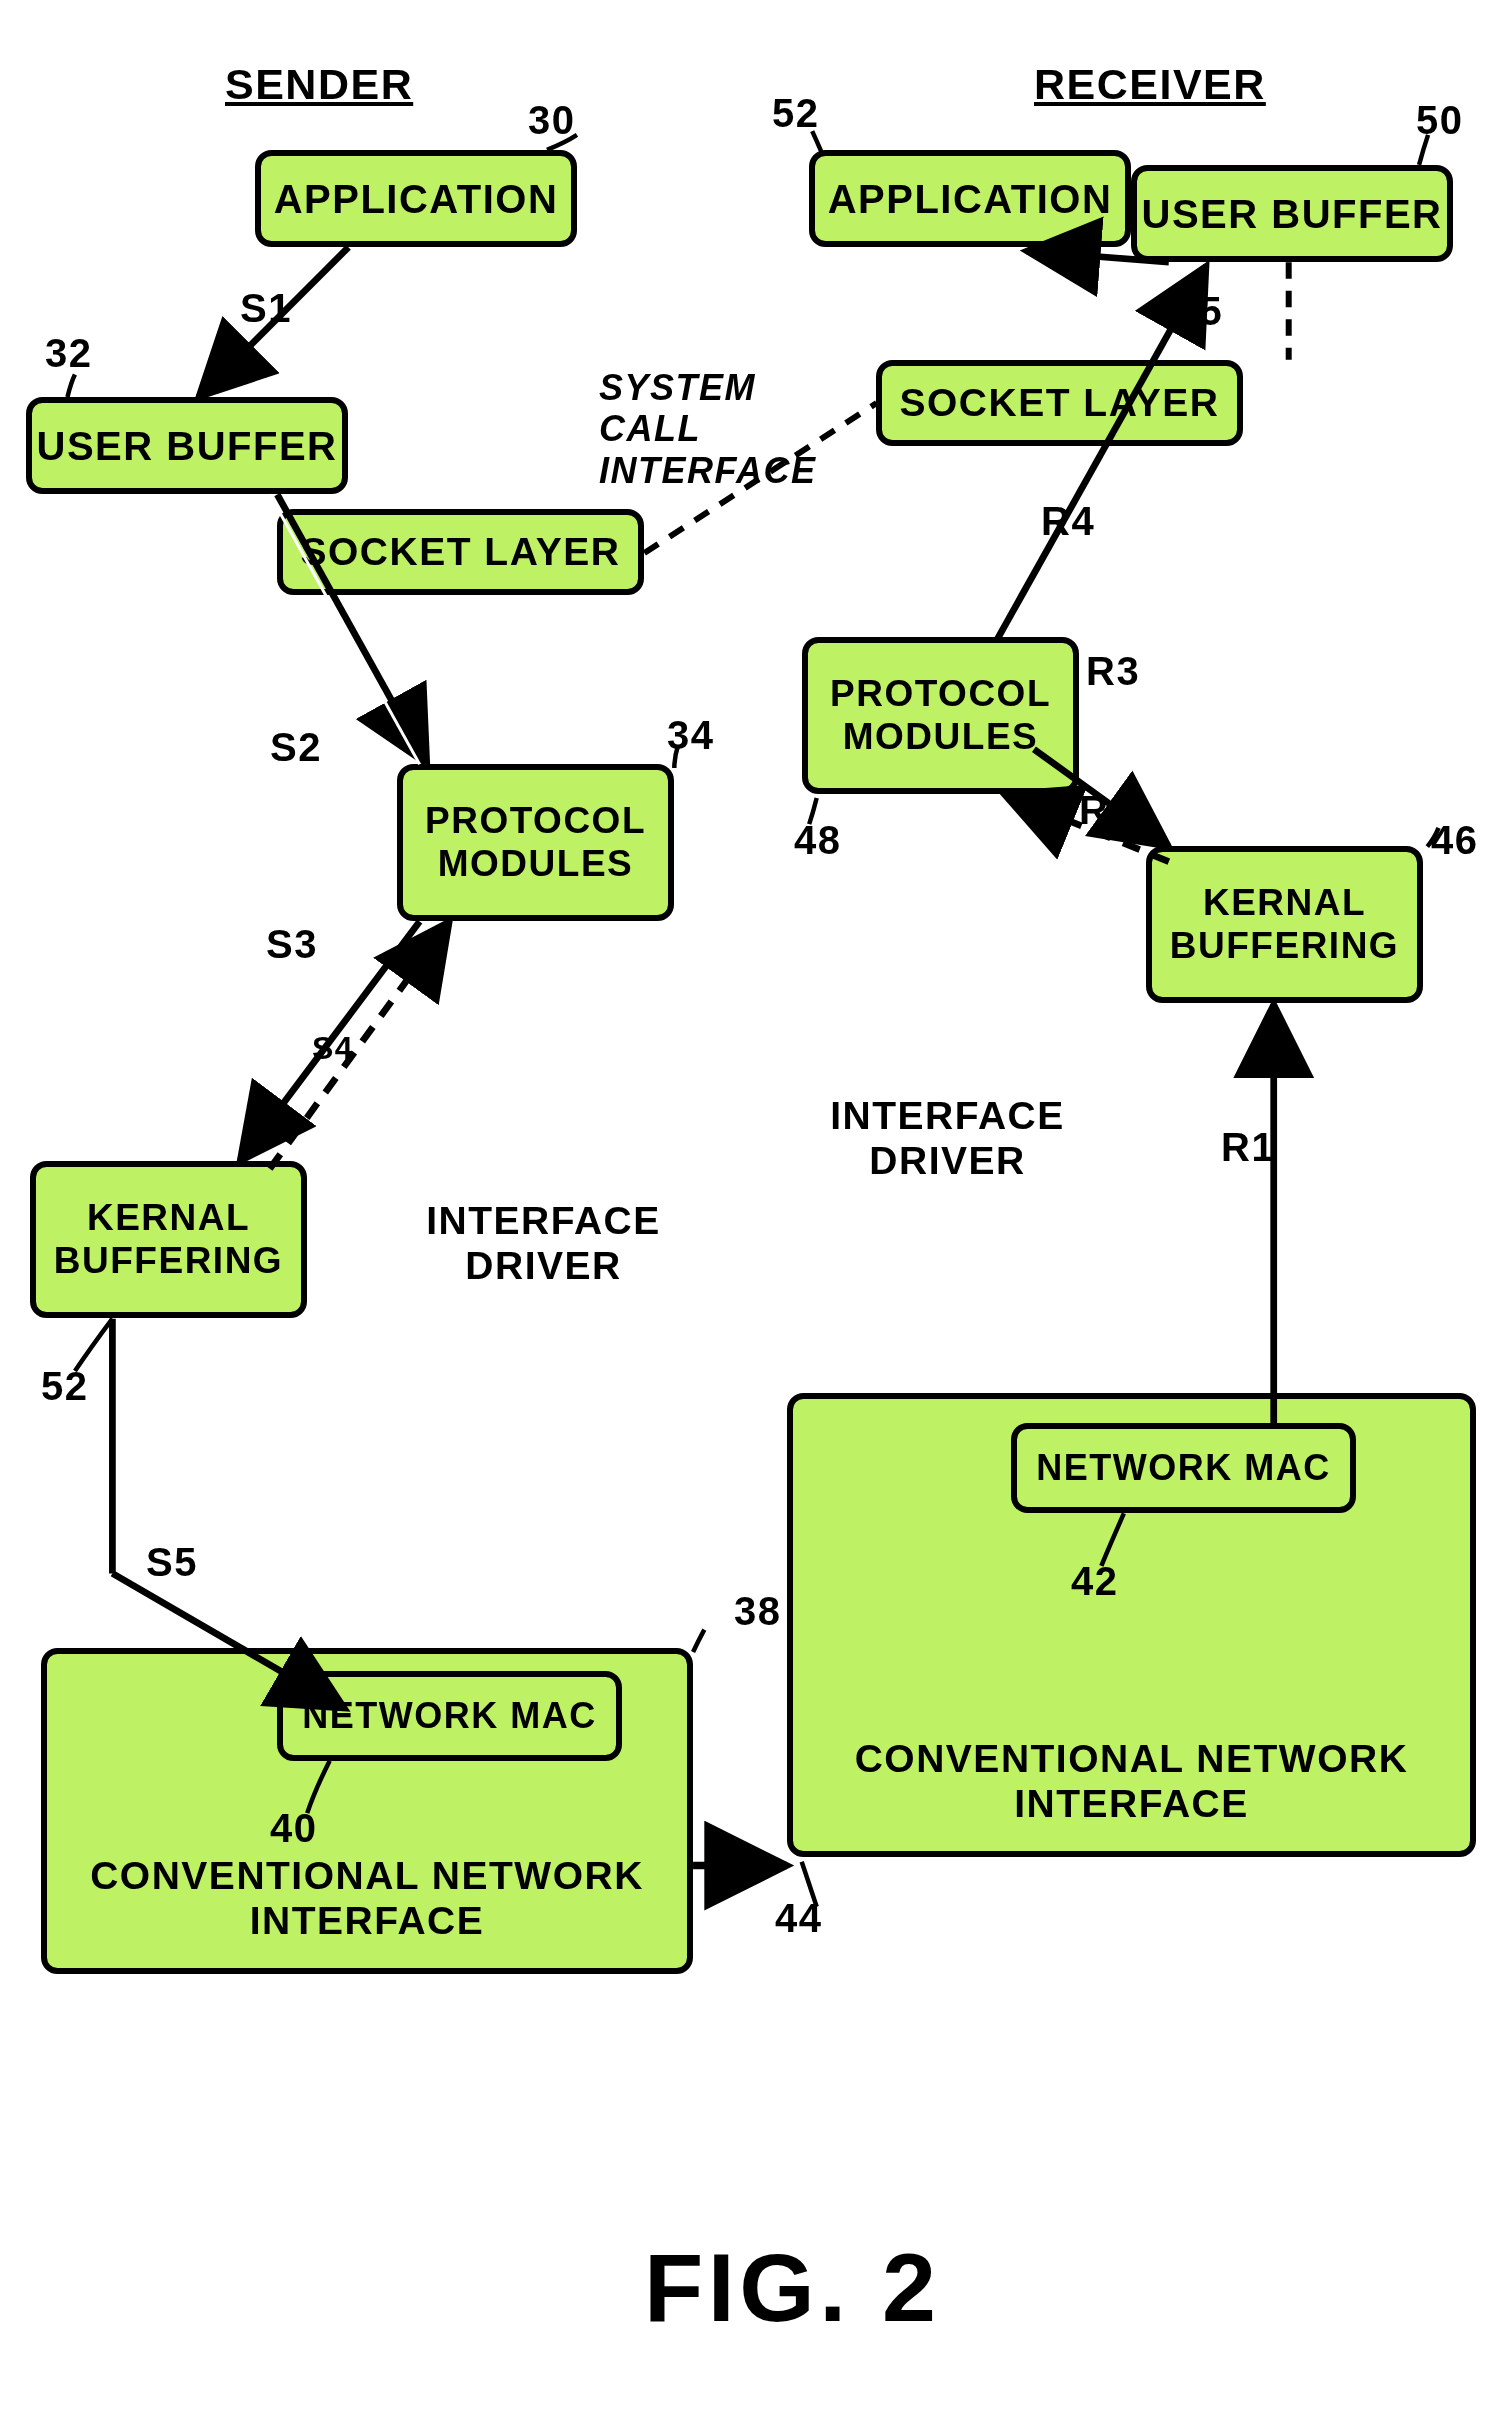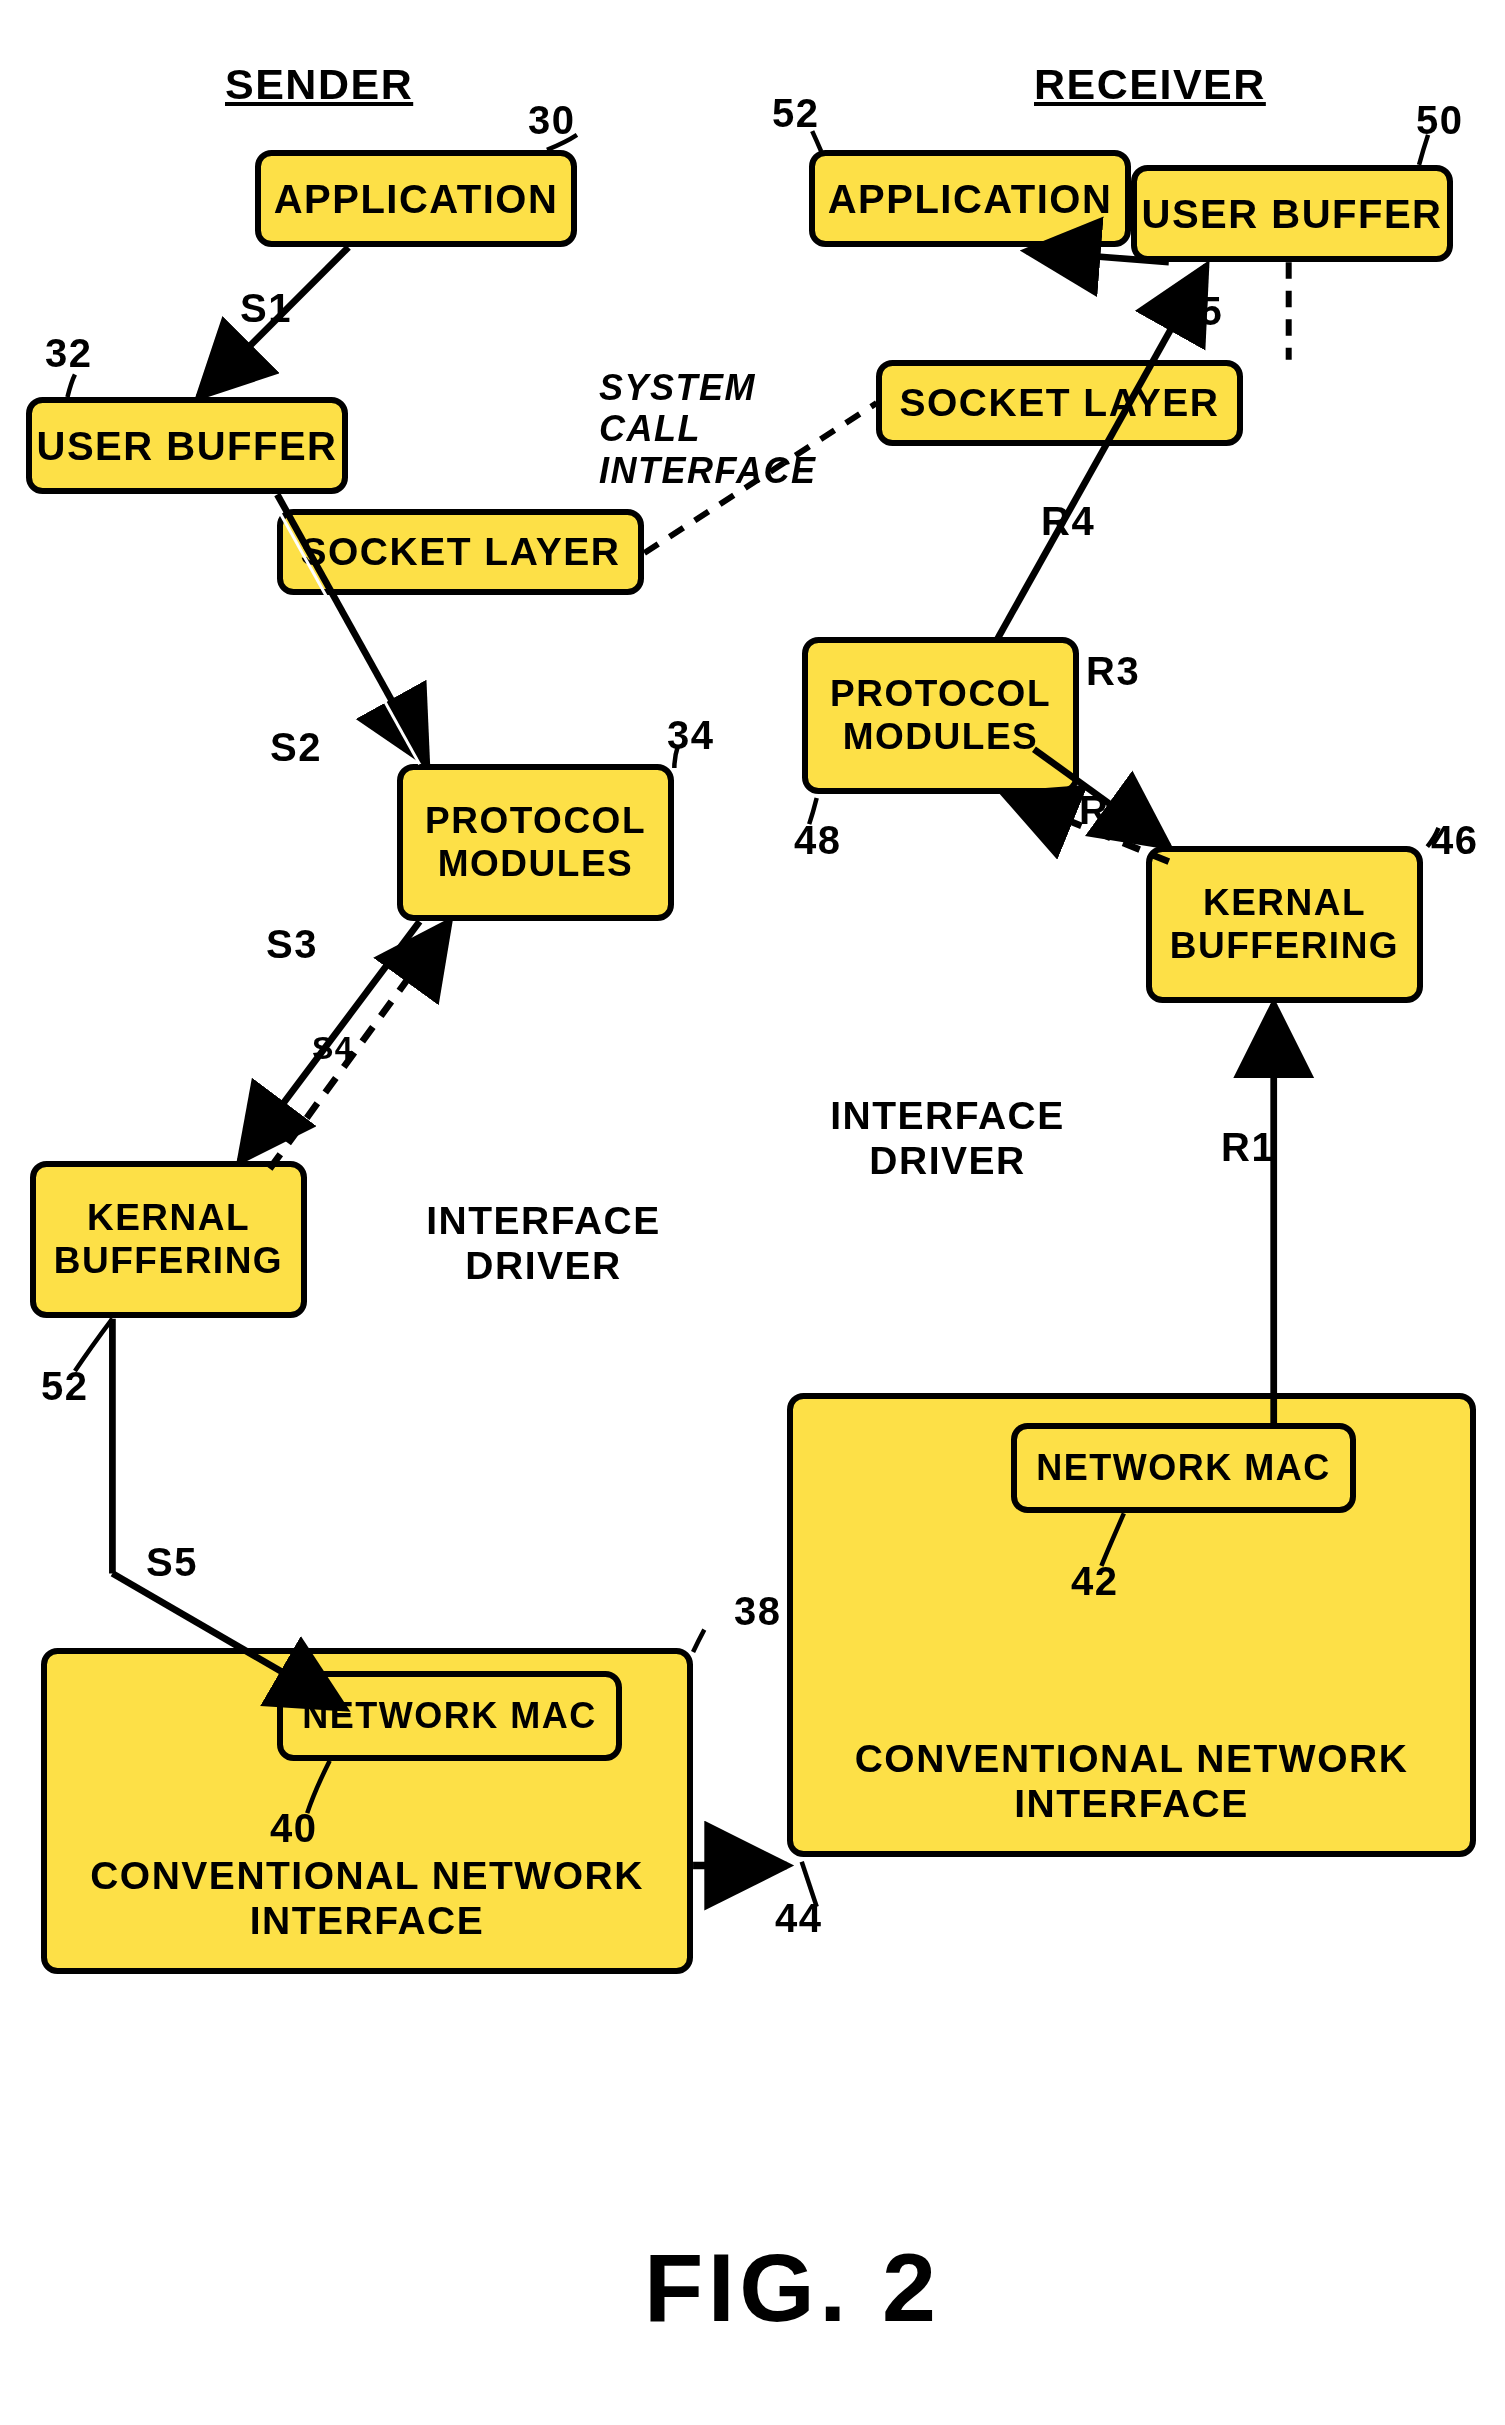--- a/index.html
+++ b/index.html
@@ -7,21 +7,21 @@
     width: 1506px;
     height: 2426px;
     background: #fff;
     font-family: Arial, Helvetica, sans-serif;
     position: relative;
   }
   .box {
     position: absolute;
     border: 6px solid #000;
     border-radius: 16.5px;
-    background: #fde047;
+    background: #bef264;
     display: flex;
     align-items: center;
     justify-content: center;
     font-weight: 700;
     letter-spacing: 1.5px;
     text-align: center;
     line-height: 1.15;
   }
   .label {
     position: absolute;

